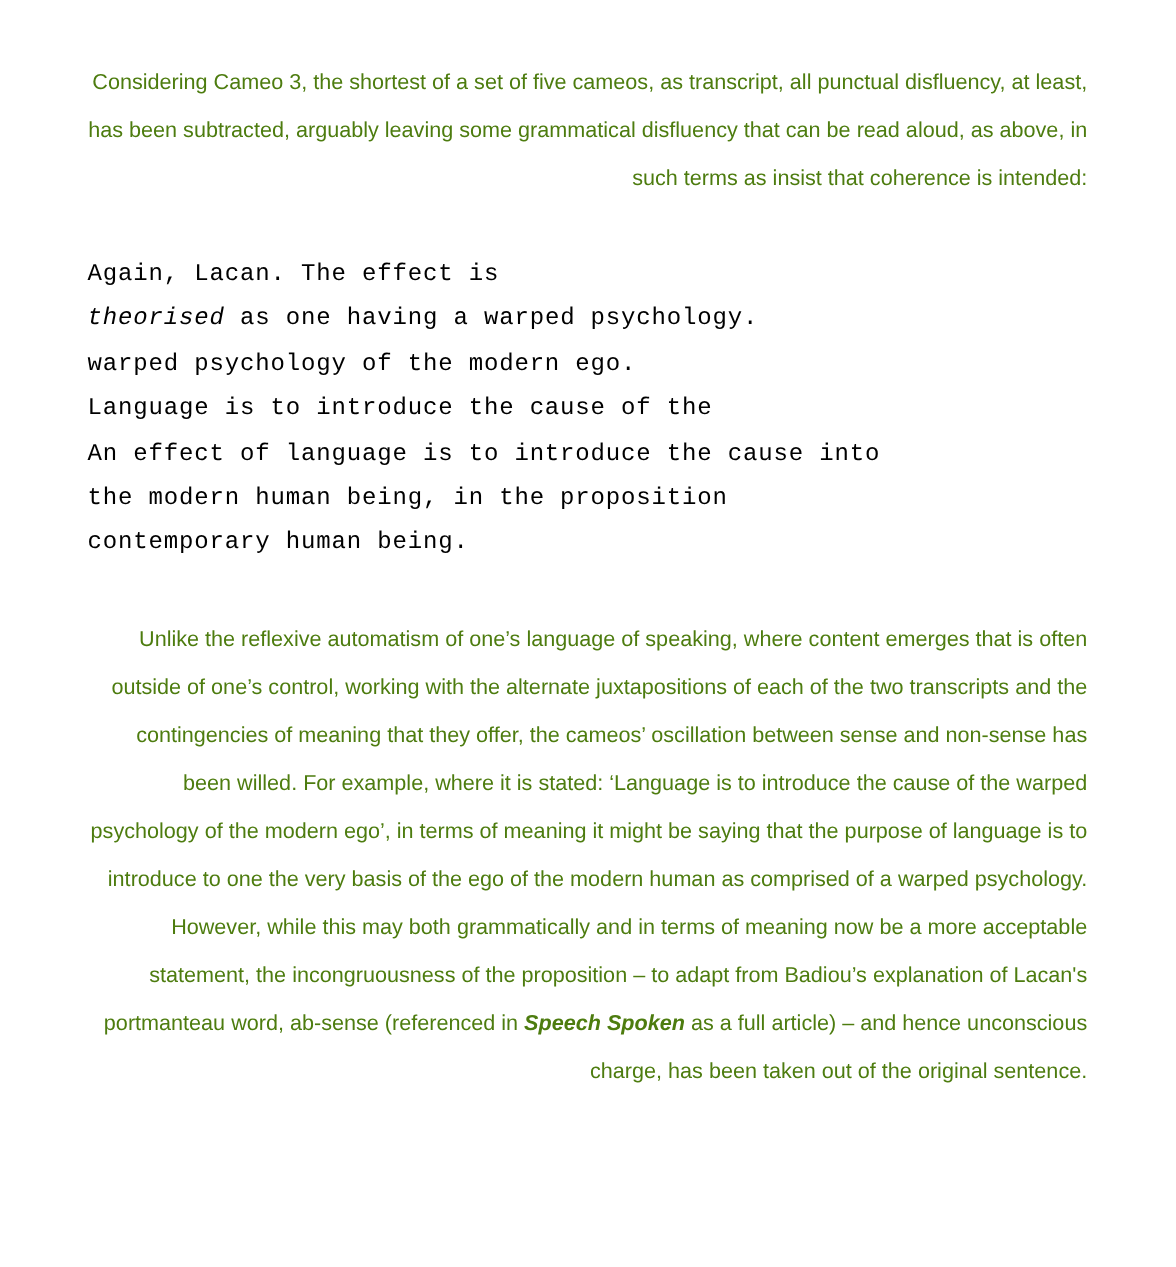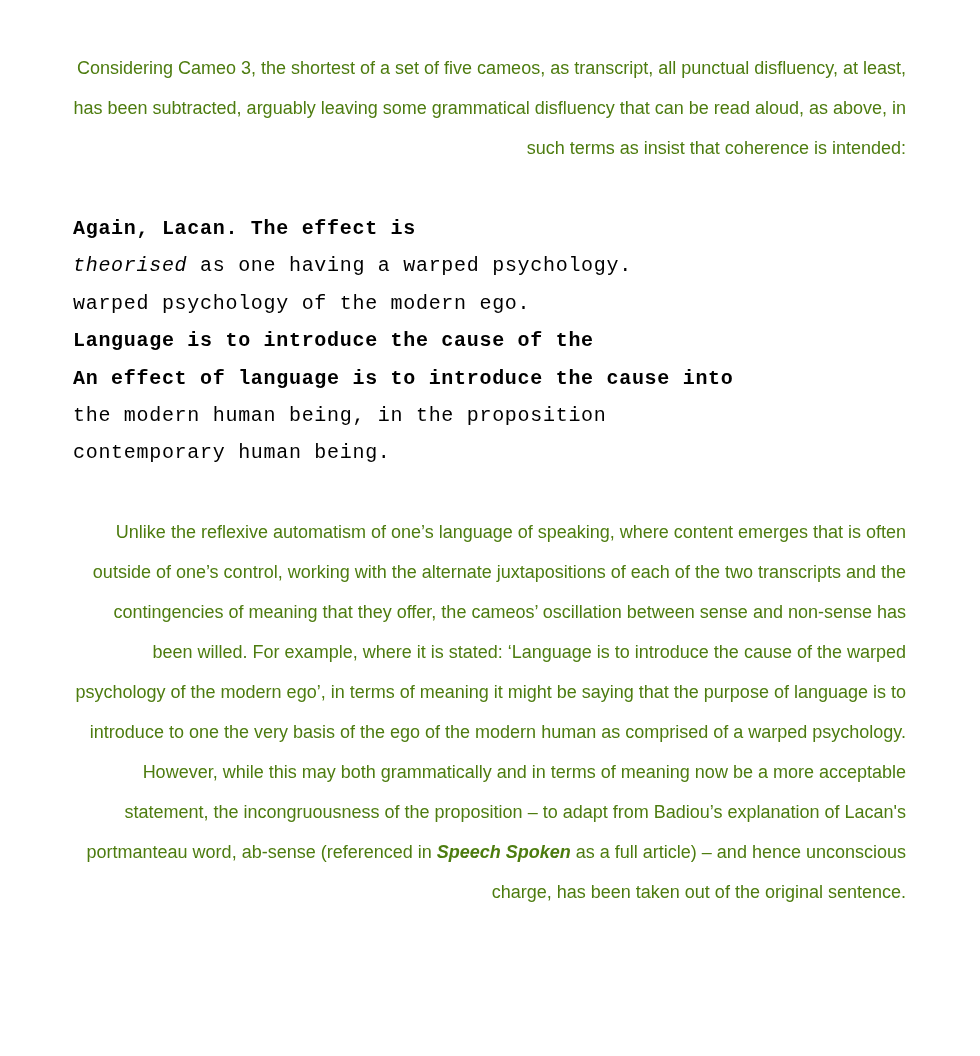--- a/index.html
+++ b/index.html
@@ -28,21 +28,21 @@
     font-family: "Liberation Mono", "DejaVu Sans Mono", monospace;
     font-size: 20px;
     letter-spacing: 0.7px;
     line-height: 37.4px;
   }
   .cameo-line {
     color: #000000;
     white-space: nowrap;
   }
   .cameo-line.bold {
-    font-weight: 700;
+    font-weight: 400;
     color: #000000;
   }
   .cameo-line .italic {
     font-style: italic;
   }
   .italic-sans {
     font-style: italic;
     font-weight: bold;
   }
 </style>

